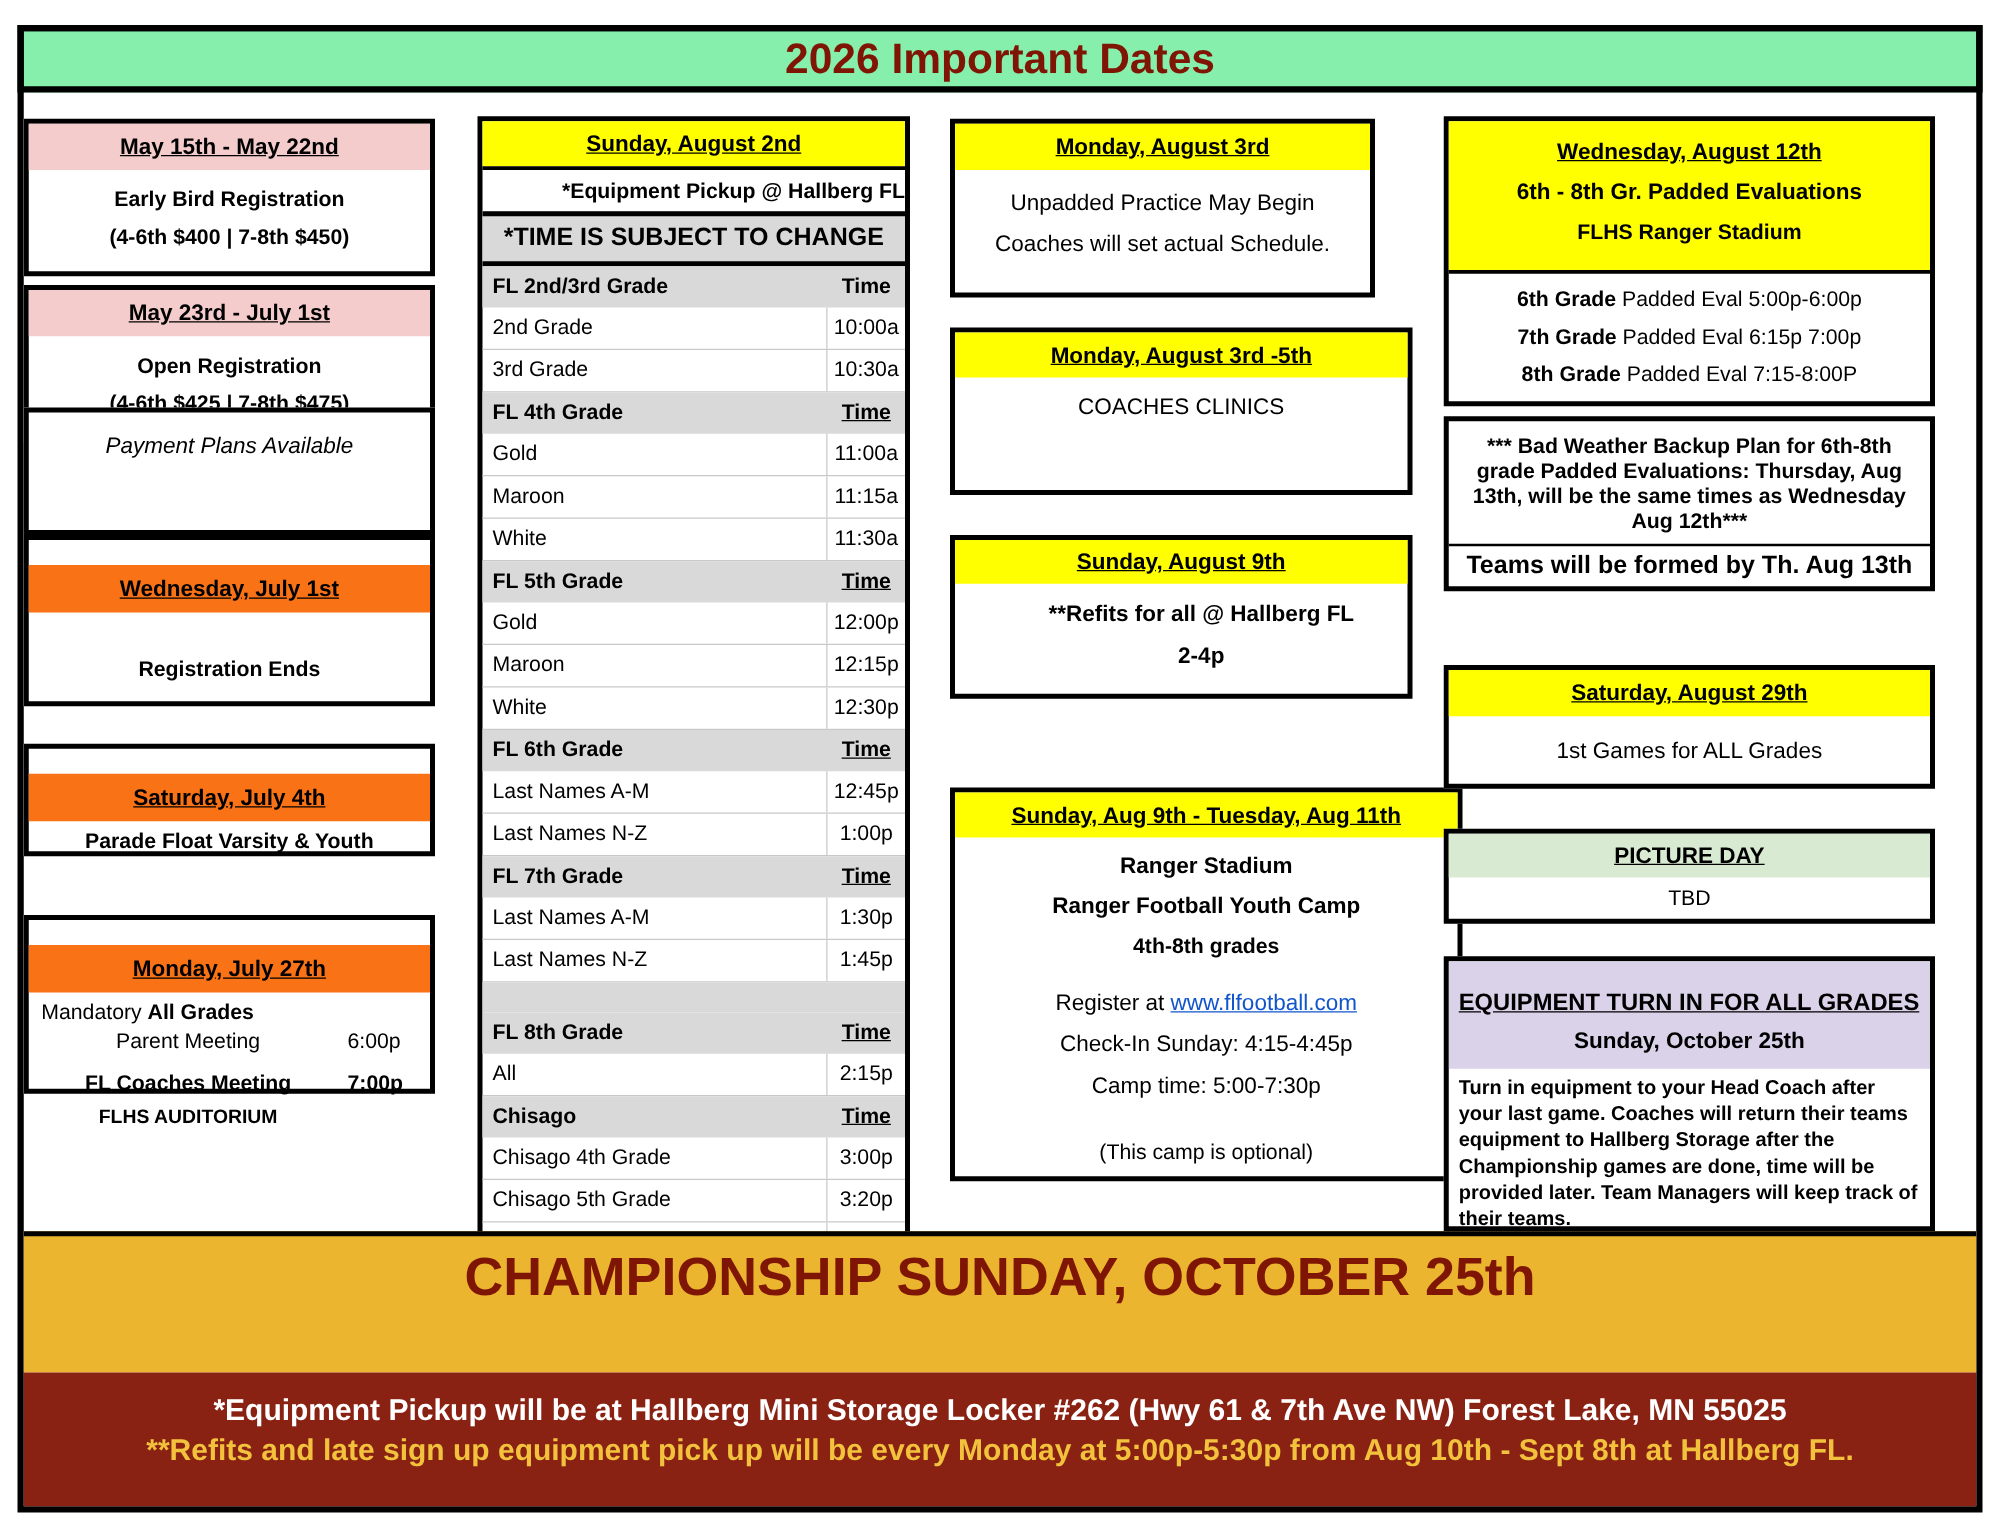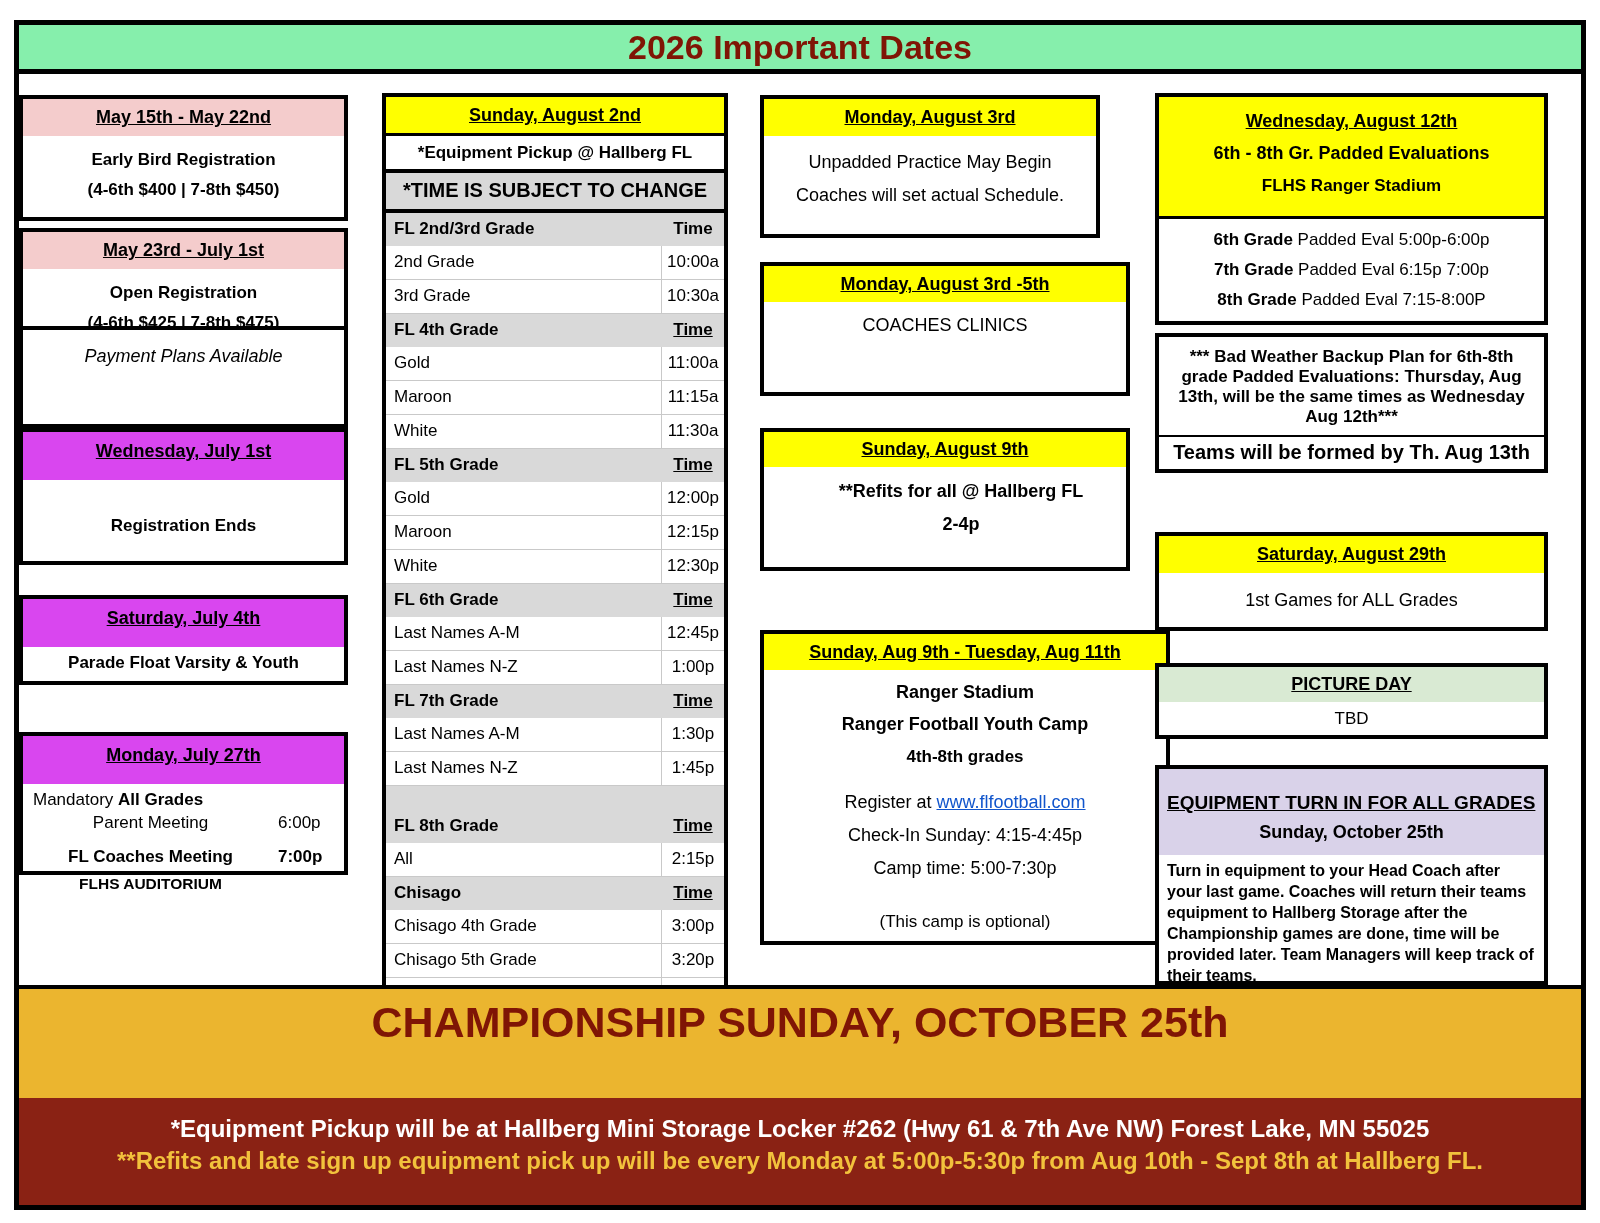--- a/index.html
+++ b/index.html
@@ -10,21 +10,21 @@
   .abs{position:absolute;box-sizing:border-box;}
   
   #frame{left:14px;top:20px;width:1572px;height:1190px;border:5px solid #000;background:transparent;pointer-events:none;}
   
   #title-banner{left:14px;top:20px;width:1572px;height:54px;border:5px solid #000;background:#86efac;
     color:#7F1505;font-size:34px;font-weight:bold;text-align:center;line-height:45px;}
   
   .box{border:4px solid #000;background:#fff;}
   .hdr{font-size:18px;font-weight:bold;text-align:center;text-decoration:underline;}
   .hdr-pink{background:#F4CCCC;height:37px;line-height:37px;}
-  .hdr-blue{background:#d946ef;height:48px;line-height:38px;}
+  .hdr-blue{background:#f97316;height:38px;line-height:38px;margin-top:20px;}
   .hdr-yellow{background:#FFFF00;height:37px;line-height:37px;}
   .hdr-green{background:#D9EAD3;height:35px;line-height:35px;}
   .b{font-weight:bold;}
   .u{text-decoration:underline;}
 
   
   #box-early{left:19px;top:95px;width:329px;}
   #box-open{left:19px;top:228px;width:329px;}
   .reg-body{padding:9px 0 12px;}
   .reg-body div{line-height:30px;font-size:17px;font-weight:bold;text-align:center;}
@@ -37,41 +37,41 @@
   #box-meetings .mand{padding:6px 0 0 10px;line-height:20px;}
   .meet-row{display:flex;align-items:center;margin-top:2px;line-height:22px;}
   .meet-row .lbl{flex:1;text-align:center;}
   .meet-row .tm{width:66px;text-align:left;}
   #box-meetings .venue{font-weight:bold;font-size:15.5px;margin-top:6px;}
   #box-meetings .venue .lbl{line-height:20px;}
 
   
   #pickup{left:382px;top:93px;width:346px;border:4px solid #000;background:#fff;}
   #pickup .top-hdr{background:#FFFF00;height:36px;line-height:36px;}
-  #pickup .sub{border-top:3px solid #000;height:33px;line-height:33px;font-size:17px;font-weight:bold;text-align:center;}
+  #pickup .sub{border-top:3px solid #000;height:33px;line-height:33px;font-size:17px;font-weight:bold;text-align:right;}
   #pickup .notice{border-top:4px solid #000;border-bottom:4px solid #000;background:#D9D9D9;height:36px;line-height:35px;
     font-size:20px;font-weight:bold;text-align:center;}
   .trow{display:flex;height:33px;line-height:32px;font-size:17px;}
   .trow.item{border-bottom:1px solid #c9c9c9;}
   .trow.item:last-child{border-bottom:none;}
   .trow.section{background:#D9D9D9;font-weight:bold;}
   .trow.spacer{background:#D9D9D9;height:24px;}
   .cell-label{flex:1;padding-left:8px;text-align:left;}
   .cell-time{width:62px;text-align:center;}
   .trow.item .cell-time{border-left:1px solid #c9c9c9;}
 
   
   #box-unpadded{left:760px;top:95px;width:340px;}
   #box-unpadded .body{padding:10px 0 22px;}
   #box-unpadded .body div{line-height:33px;font-size:18px;text-align:center;}
   #box-clinics{left:760px;top:262px;width:370px;}
   #box-clinics .body{padding:8px 0 52px;font-size:18px;text-align:center;line-height:30px;}
   #box-refits{left:760px;top:428px;width:370px;}
   #box-refits .hdr-yellow{height:35px;line-height:35px;}
-  #box-refits .body{padding:8px 0 26px;margin-left:32px;}
+  #box-refits .body{padding:8px 0 14px;margin-left:32px;}
   #box-refits .body div{line-height:33px;font-size:18px;font-weight:bold;text-align:center;}
   #box-camp{left:760px;top:630px;width:410px;}
   #box-camp .hdr-yellow{height:36px;line-height:36px;}
   #box-camp .body{padding:6px 0 4px;text-align:center;}
   #box-camp .l-bold18{line-height:32px;font-size:18px;font-weight:bold;}
   #box-camp .l-bold17{line-height:34px;font-size:17px;font-weight:bold;}
   #box-camp .l-reg{line-height:33px;font-size:18px;}
   #box-camp .gap1{height:12px;}
   #box-camp .gap2{height:22px;}
   #box-camp .opt{line-height:30px;font-size:17px;}

